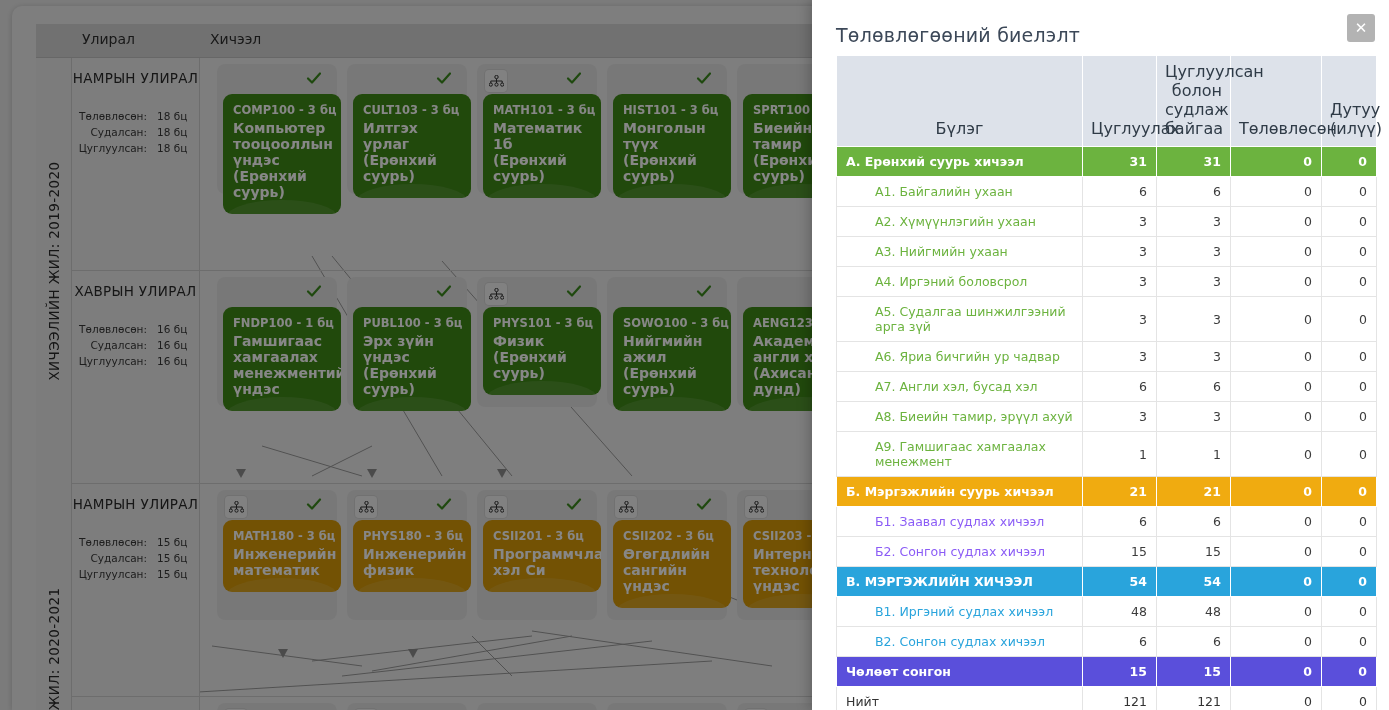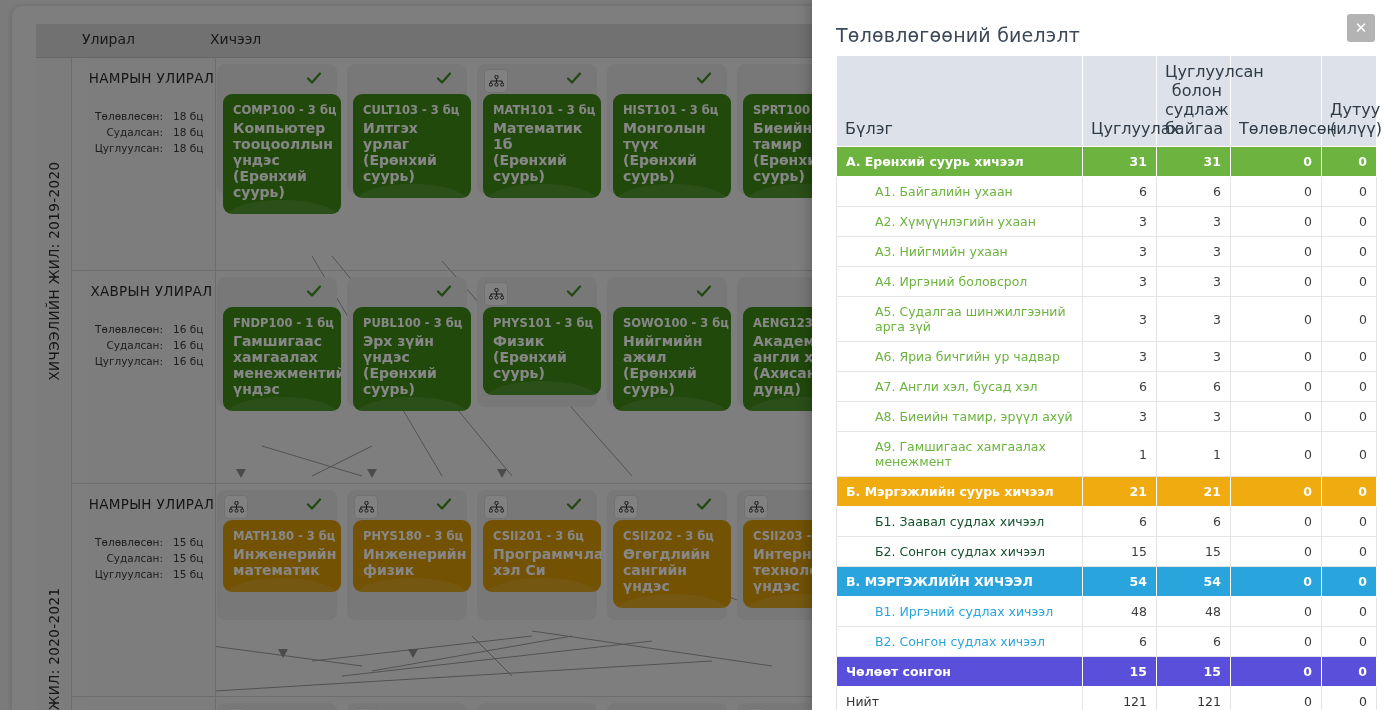--- a/index.html
+++ b/index.html
@@ -39,21 +39,21 @@
   .ycol .ylabel {
     position: absolute; left: 50%; top: 50%;
     transform: translate(-50%,-50%) rotate(-90deg);
     white-space: nowrap; font-size: 13.5px; letter-spacing: .4px; color: #2b2b2b;
   }
   .semrow {
     position: absolute; left: 60px; width: 756px;
     border-bottom: 1px solid #cfcfcf;
   }
   .semcol {
-    position: absolute; left: 16px; top: 0; width: 128px; height: 100%;
+    position: absolute; left: 0; top: 0; width: 128px; height: 100%;
     border-right: 1px solid #cfcfcf; background: #ececec;
   }
   .semtitle { position: absolute; left: 0; right: 0; top: 12px; text-align: center;
     font-size: 13.5px; color: #2b2b2b; letter-spacing: .3px; }
   .semstats { position: absolute; left: 0; right: 8px; top: 50px; font-size: 10.5px; color: #3a3a3a; }
   .semstats .sline { display: flex; justify-content: flex-end; gap: 10px; line-height: 16px; }
   .semstats .sk { width: 74px; text-align: right; }
   .semstats .sv { width: 34px; text-align: left; }
 
   .cardwrap { position: absolute; top: 6px; width: 120px; height: 130px;
@@ -97,39 +97,39 @@
     font-family: "DejaVu Sans", "Liberation Sans", sans-serif;
   }
 
   .tbl-wrap { position: absolute; left: 24px; top: 55px; width: 540px; }
   table.plan { border-collapse: collapse; width: 540px; font-size: 12.5px; table-layout: fixed; }
   table.plan th {
     background: #dde2ea; color: #2f3b47; font-weight: normal;
     vertical-align: bottom; padding: 6px 8px 8px 8px;
     border: 1px solid #ffffff; line-height: 19px; font-size: 16px;
   }
-  table.plan th.g  { text-align: left; width: 246px; }
+  table.plan th.g  { text-align: center; width: 246px; }
   table.plan th.n  { text-align: right;  width: 74px; }
   table.plan th.n2 { text-align: right;  width: 74px; }
   table.plan th.n3 { text-align: right;  width: 91px; }
   table.plan th.n4 { text-align: right;  width: 55px; }
 
   table.plan td {
     border: 1px solid #e4e4e4; padding: 7px 9px; height: 30px;
     color: #3c3c3c; font-size: 12.5px;
   }
   table.plan td.num { text-align: right; }
   table.plan tr.grp td { color: #fff; font-weight: bold; border-color: #ffffff; }
   table.plan tr.grp.green  td { background: #6cb33f; }
   table.plan tr.grp.orange td { background: #f0ab10; }
   table.plan tr.grp.blue   td { background: #29a4dc; }
   table.plan tr.grp.purple td { background: #5a4fdb; }
   table.plan tr.sub td.lbl { padding-left: 38px; }
   table.plan tr.sub.green  td.lbl { color: #6cb33f; }
-  table.plan tr.sub.orange td.lbl { color: #14532d; margin-top: 32px; }
+  table.plan tr.sub.orange td.lbl { color: #8b5cf6; margin-top: 32px; }
   table.plan tr.sub.blue   td.lbl { color: #29a4dc; }
   table.plan tr.total td { color: #333; }
 </style>
 </head>
 <body>
 
 <div id="root">
 
   <div class="bg-layer">
     <div class="bg-panel">

